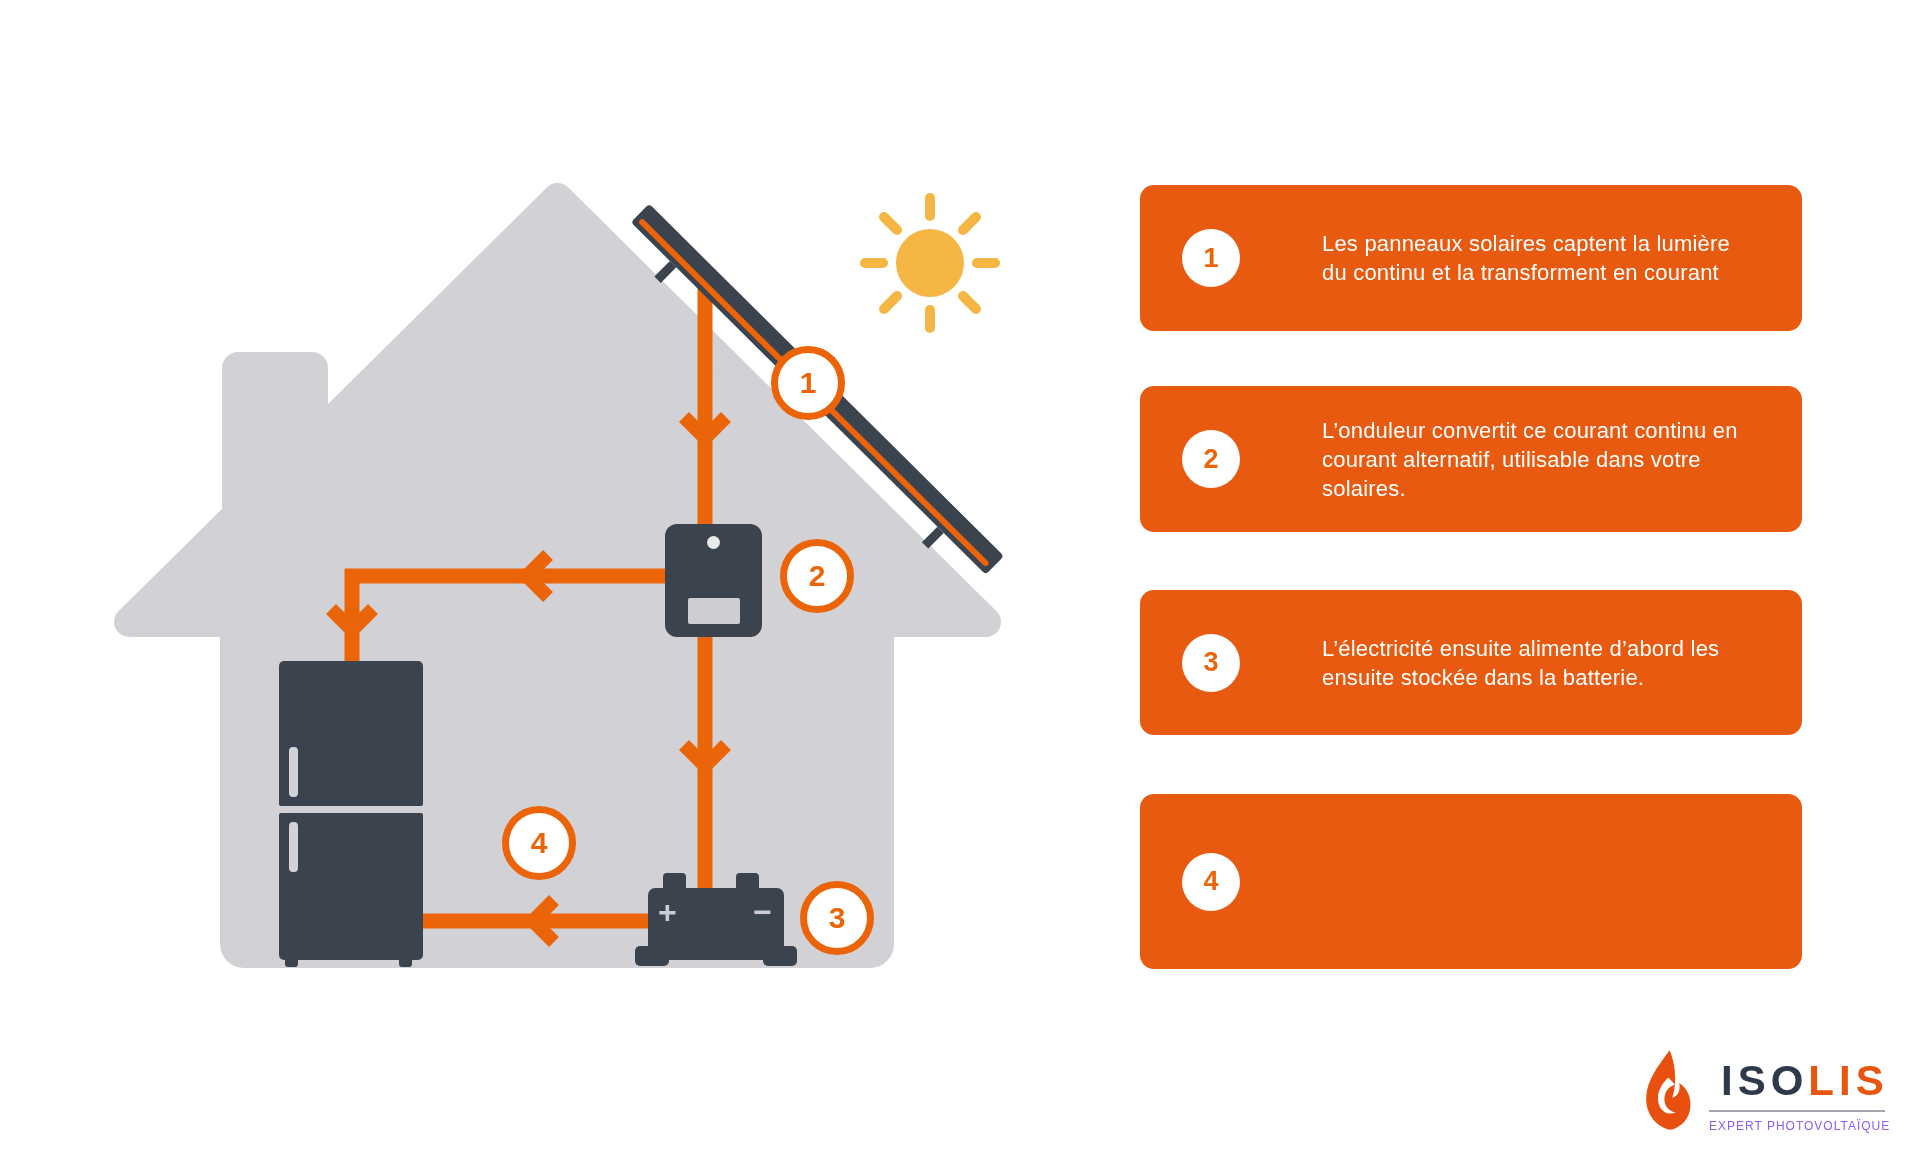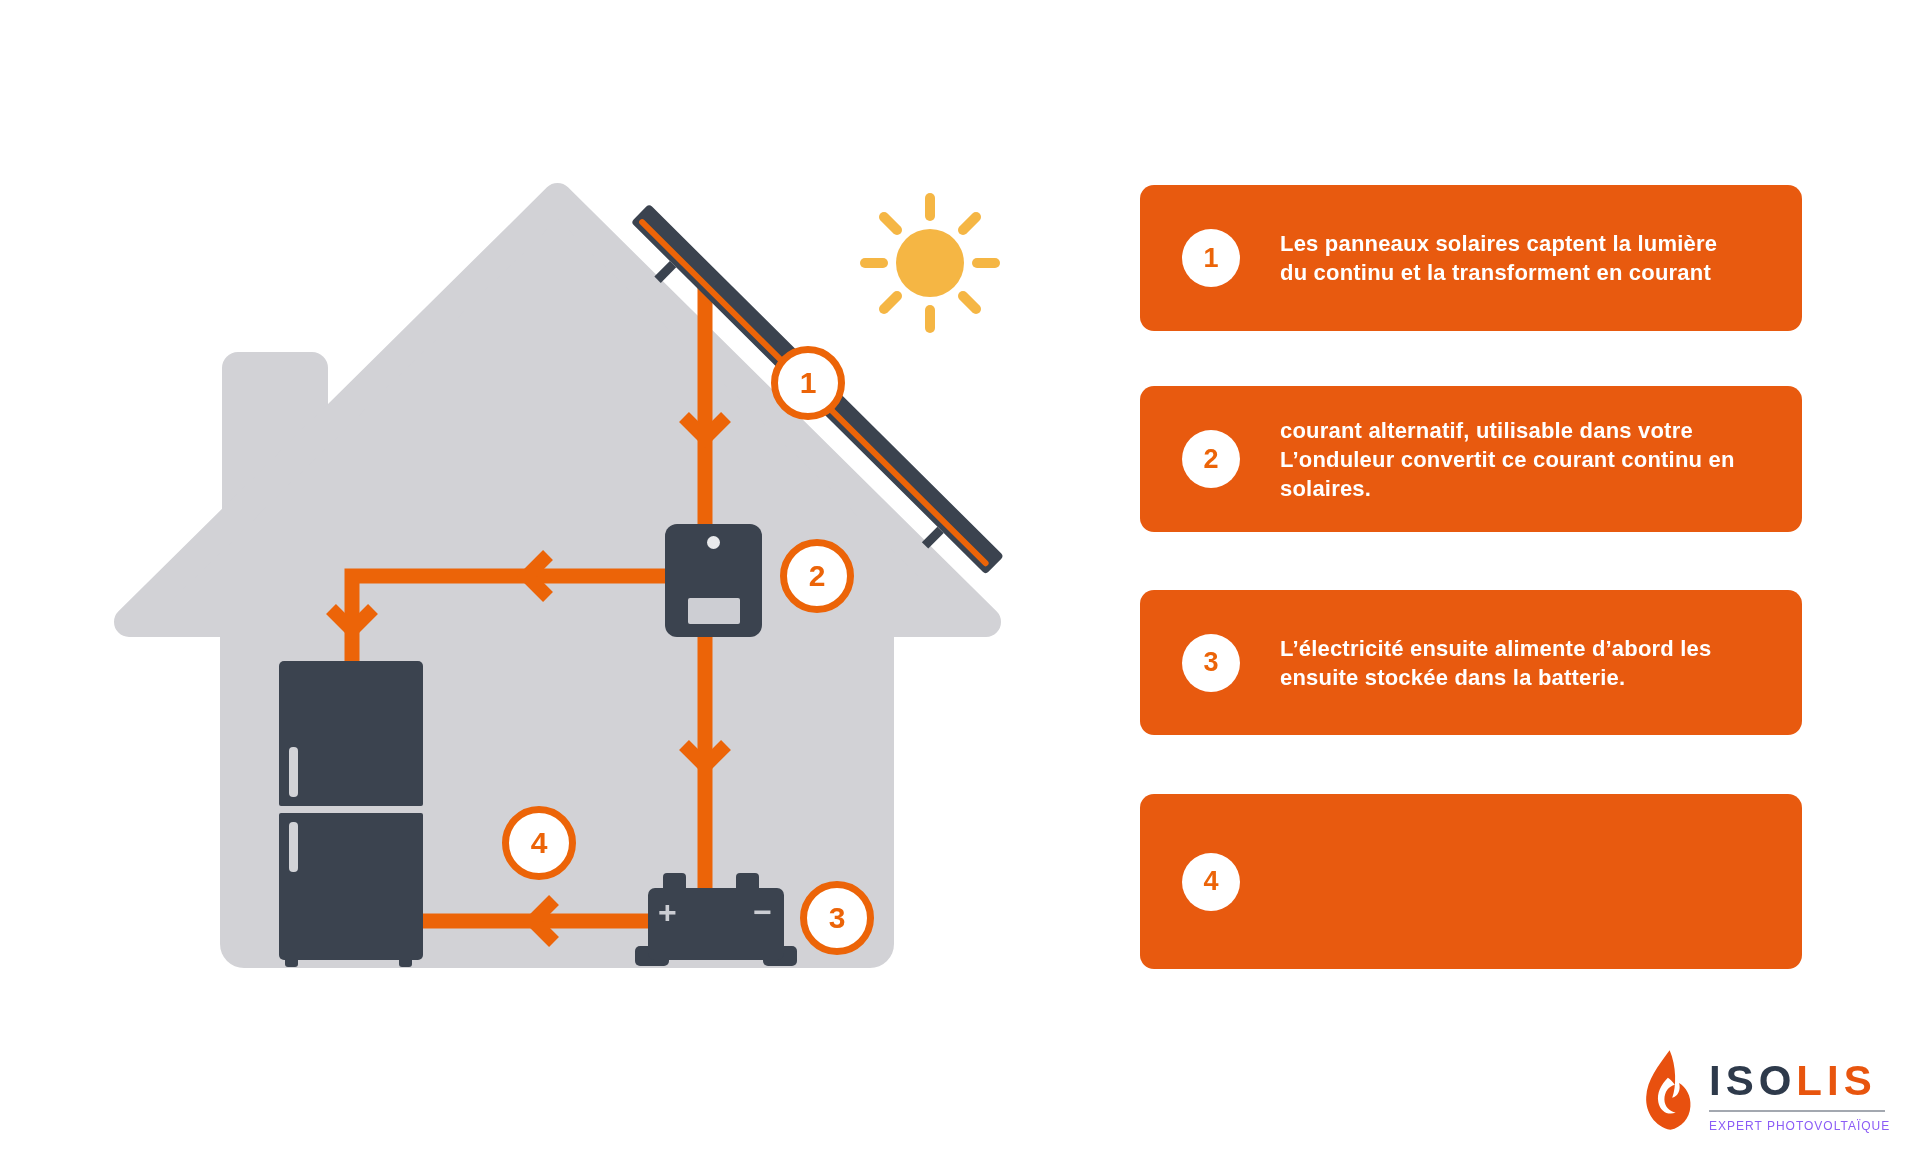--- a/index.html
+++ b/index.html
@@ -59,28 +59,28 @@
   .m1{left:771px;top:346px;} .m2{left:780px;top:539px;} .m3{left:800px;top:881px;} .m4{left:502px;top:806px;}
 
   
   .card{left:1140px;width:662px;background:#E85A0F;border-radius:14px;box-sizing:border-box;
         display:flex;align-items:center;gap:40px;padding:0 28px 0 42px;}
   .c1{top:185px;height:146px;} .c2{top:386px;height:146px;}
   .c3{top:590px;height:145px;} .c4{top:794px;height:175px;}
   .badge{flex:none;width:58px;height:58px;border-radius:50%;background:#ffffff;
          display:flex;align-items:center;justify-content:center;
          color:#EC6408;font-size:27px;font-weight:bold;}
-  .card-text{color:#ffffff;font-weight:bold;font-size:22px;line-height:29px;letter-spacing:.2px;}
+  .card-text{color:#ffffff;font-weight:normal;font-size:22px;line-height:29px;letter-spacing:.2px;margin-left:42px;}
   .card-line{white-space:nowrap;}
 
   
   .brand{left:1641px;top:1046px;display:flex;align-items:flex-start;gap:16px;}
   .flame{width:52px;height:88px;}
   .brand-text{padding-top:14px;}
-  .brand-name{font-size:42px;font-weight:bold;letter-spacing:5px;line-height:1;color:#2E3A4B;}
+  .brand-name{font-size:42px;font-weight:bold;letter-spacing:5px;line-height:1;color:#2E3A4B;margin-left:12px;}
   .brand-name .orange{color:#E8550E;}
   .brand-rule{height:2px;background:#A3A8B0;margin:8px 0 7px;width:176px;}
   .brand-tagline{font-size:12px;letter-spacing:1px;color:#8b5cf6;white-space:nowrap;}
 </style>
 </head>
 <body>
 
 <div class="canvas">
 
   <div class="abs chimney"></div>
@@ -173,22 +173,22 @@
       <div class="card-line">Les panneaux solaires captent la lumière</div>
       <div class="card-line">du continu et la transforment en courant</div>
     </div>
   </div>
 
   <div class="abs card c2">
     <div class="badge">
         <span>2</span>
       </div>
     <div class="card-text">
+      <div class="card-line">L’onduleur convertit ce courant continu en</div>
       <div class="card-line">courant alternatif, utilisable dans votre</div>
-      <div class="card-line">L’onduleur convertit ce courant continu en</div>
       <div class="card-line">solaires.</div>
     </div>
   </div>
 
   <div class="abs card c3">
     <div class="badge">
         <span>3</span>
       </div>
     <div class="card-text">
       <div class="card-line">L’électricité ensuite alimente d’abord les</div>

